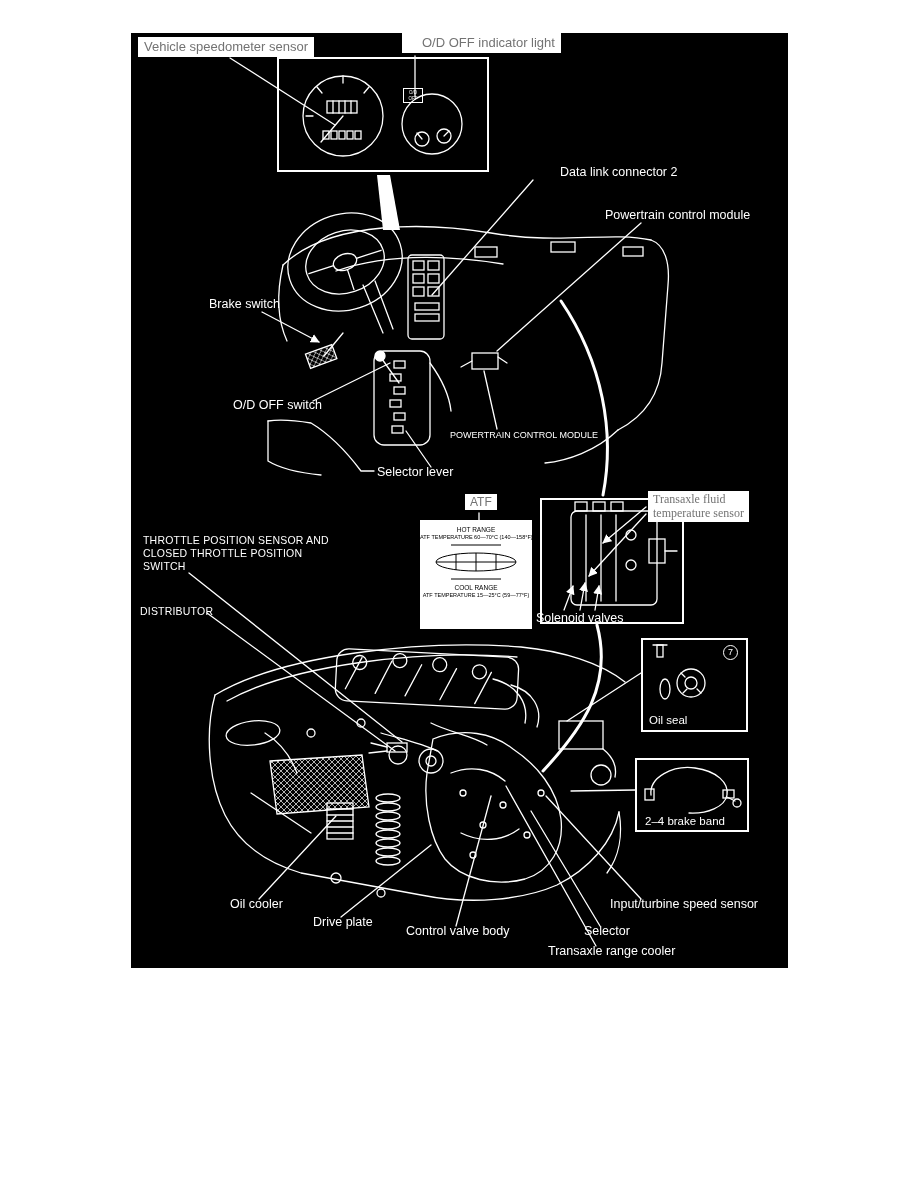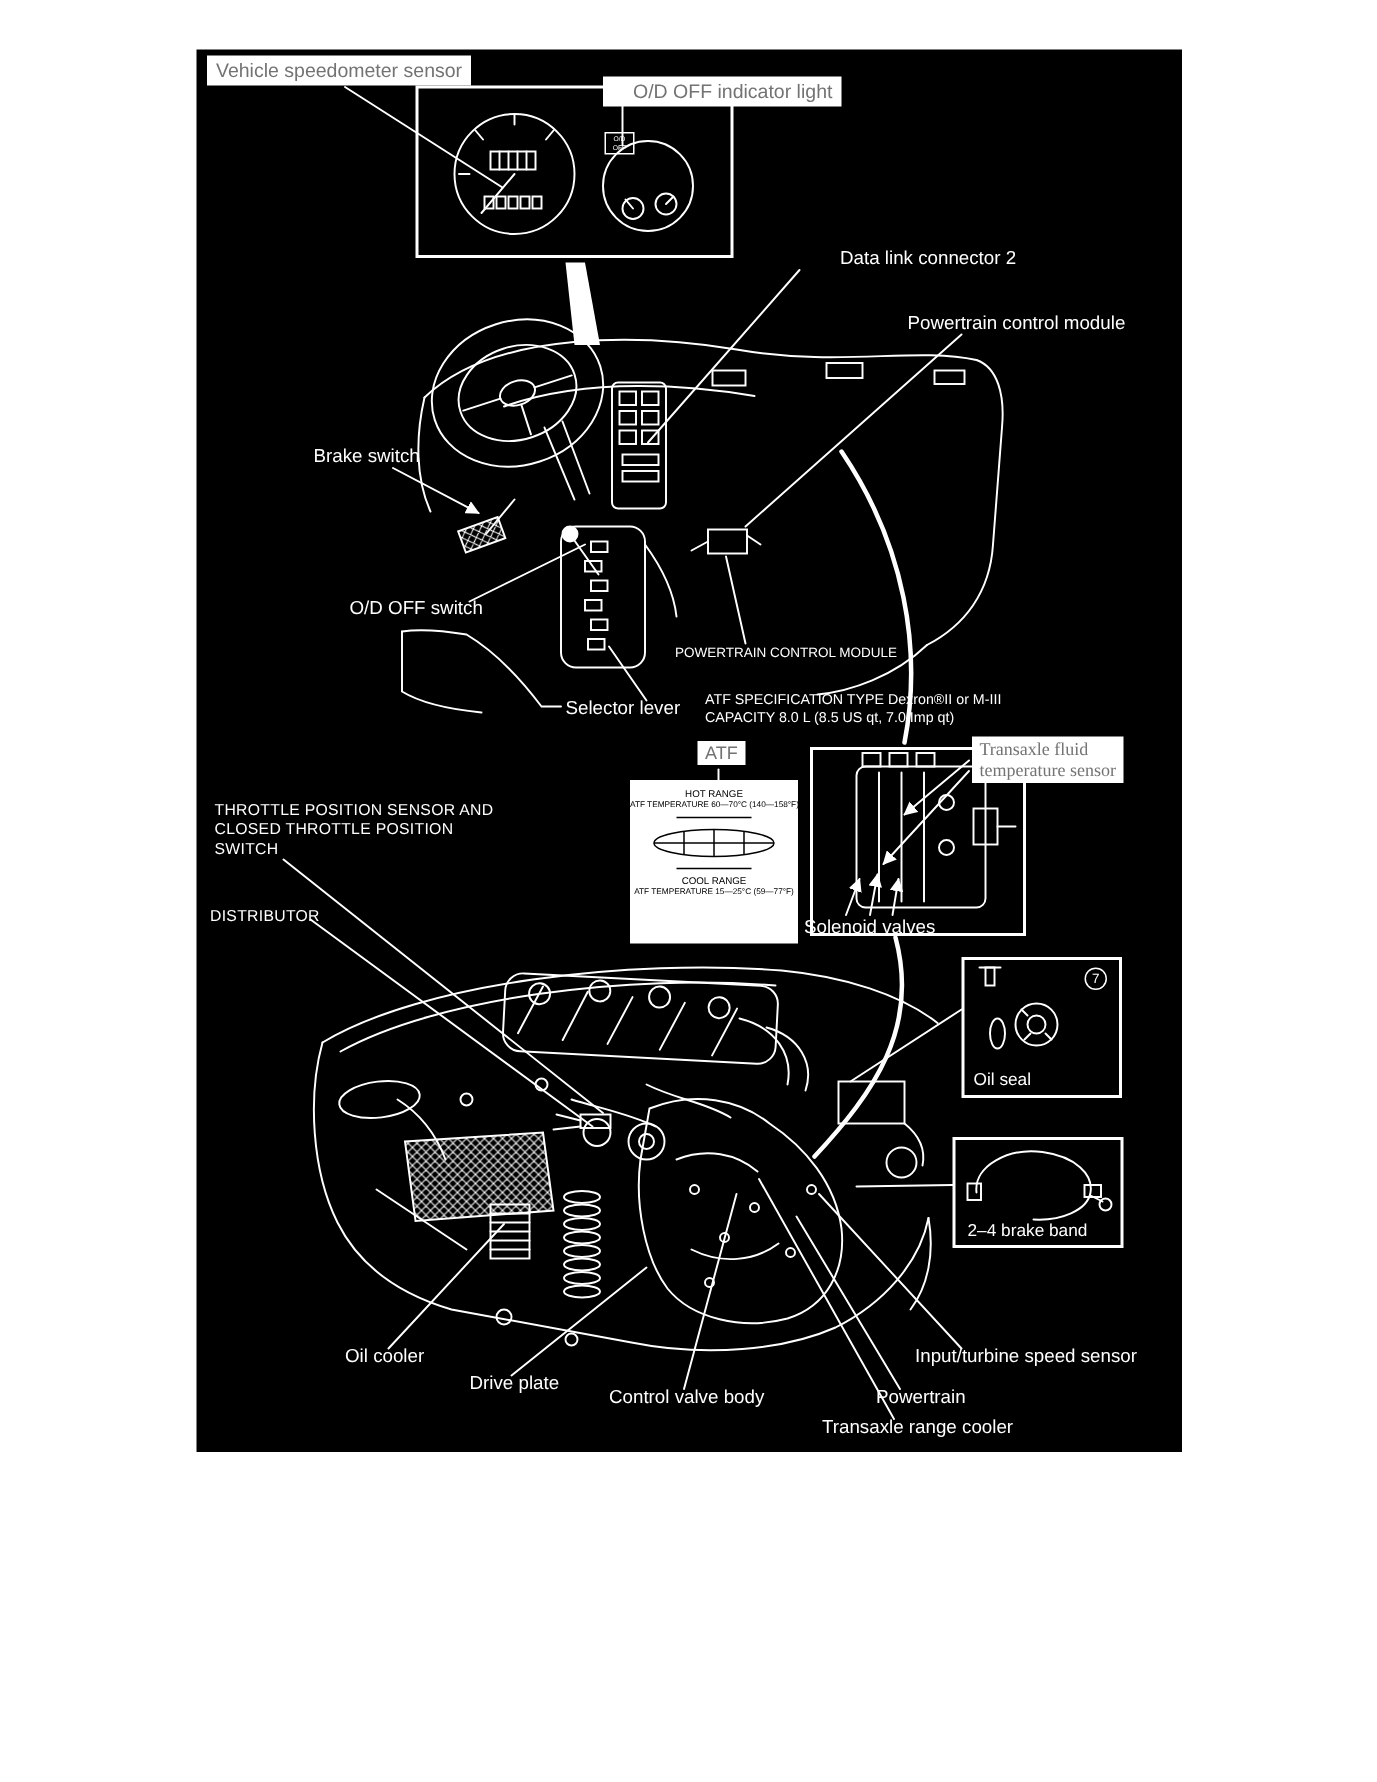--- a/index.html
+++ b/index.html
@@ -266,58 +266,56 @@
       <path d="M13,21 L93,21"></path>
       <path d="M33,13 L33,29 M53,12 L53,30 M73,13 L73,29"></path>
       <path d="M28,38 L78,38"></path>
     </svg>
     <div class="r1">COOL RANGE</div>
     <div class="r2">ATF TEMPERATURE 15—25°C (59—77°F)</div>
   </div>
 
   <div class="boxlbl" style="left:7px; top:4px;">Vehicle speedometer sensor</div>
 
-  <div class="boxlbl" style="left:271px; top:18px;padding-left:20px;">O/D OFF indicator light</div>
+  <div class="boxlbl" style="left:271px; top:0;padding-left:20px;">O/D OFF indicator light</div>
 
   <div class="badge" style="left:272px; top:55px; width:16px;">O/D
 OFF</div>
 
   <div class="lbl" style="left:385px; top:132px;margin-left:44px;">Data link connector 2</div>
 
   <div class="lbl" style="left:474px; top:175px;">Powertrain control module</div>
 
   <div class="lbl" style="left:78px; top:264px;">Brake switch</div>
 
   <div class="lbl" style="left:102px; top:365px;">O/D OFF switch</div>
 
   <div class="lbl tiny" style="left:319px; top:397px;">POWERTRAIN CONTROL MODULE</div>
 
   <div class="lbl" style="left:246px; top:432px;">Selector lever</div>
 
-  <div class="lbl spec" style="left:339px; top:428px;">ATF SPECIFICATION TYPE Dexron®II or M-III
-CAPACITY 8.0 L (8.5 US qt, 7.0 Imp qt)</div>
 
   <div class="boxlbl" style="left:334px; top:461px; font-size:12px; padding:1px 5px;">ATF</div>
 
   <div class="boxlbl" style="left:517px; top:458px; font-size:12px; padding:1px 5px;font-family:Liberation Serif, serif;">Transaxle fluid
 temperature sensor</div>
 
   <div class="lbl" style="left:405px; top:578px;">Solenoid valves</div>
 
   <div class="lbl caps" style="left:12px; top:501px;">THROTTLE POSITION SENSOR AND
 CLOSED THROTTLE POSITION
 SWITCH</div>
 
   <div class="lbl caps" style="left:9px; top:572px;">DISTRIBUTOR</div>
 
   <div class="lbl" style="left:99px; top:864px;">Oil cooler</div>
 
   <div class="lbl" style="left:182px; top:882px;">Drive plate</div>
 
   <div class="lbl" style="left:275px; top:891px;">Control valve body</div>
 
-  <div class="lbl" style="left:453px; top:891px;">Powertrain</div>
+  <div class="lbl" style="left:453px; top:891px;">Selector</div>
 
   <div class="lbl" style="left:417px; top:911px;">Transaxle range cooler</div>
 
   <div class="lbl" style="left:479px; top:864px;">Input/turbine speed sensor</div>
 
 </div>
 
 </body></html>

